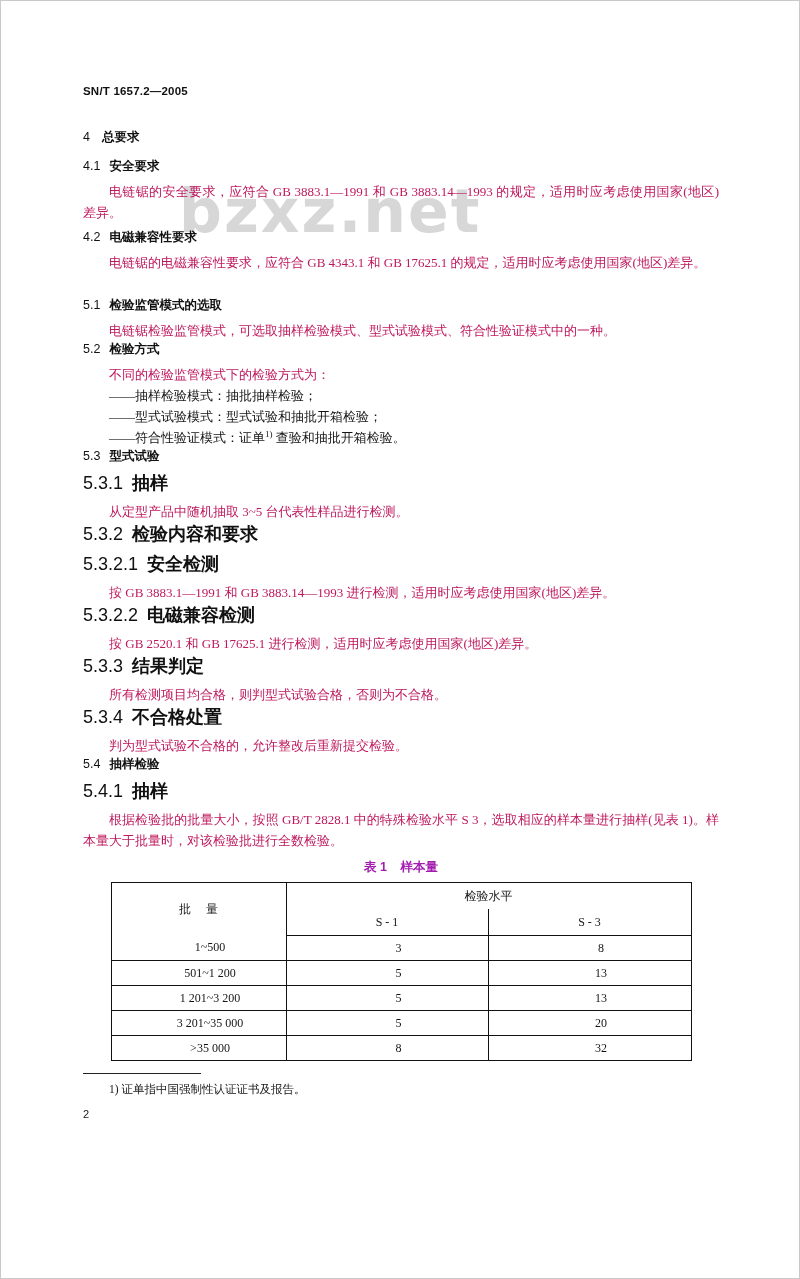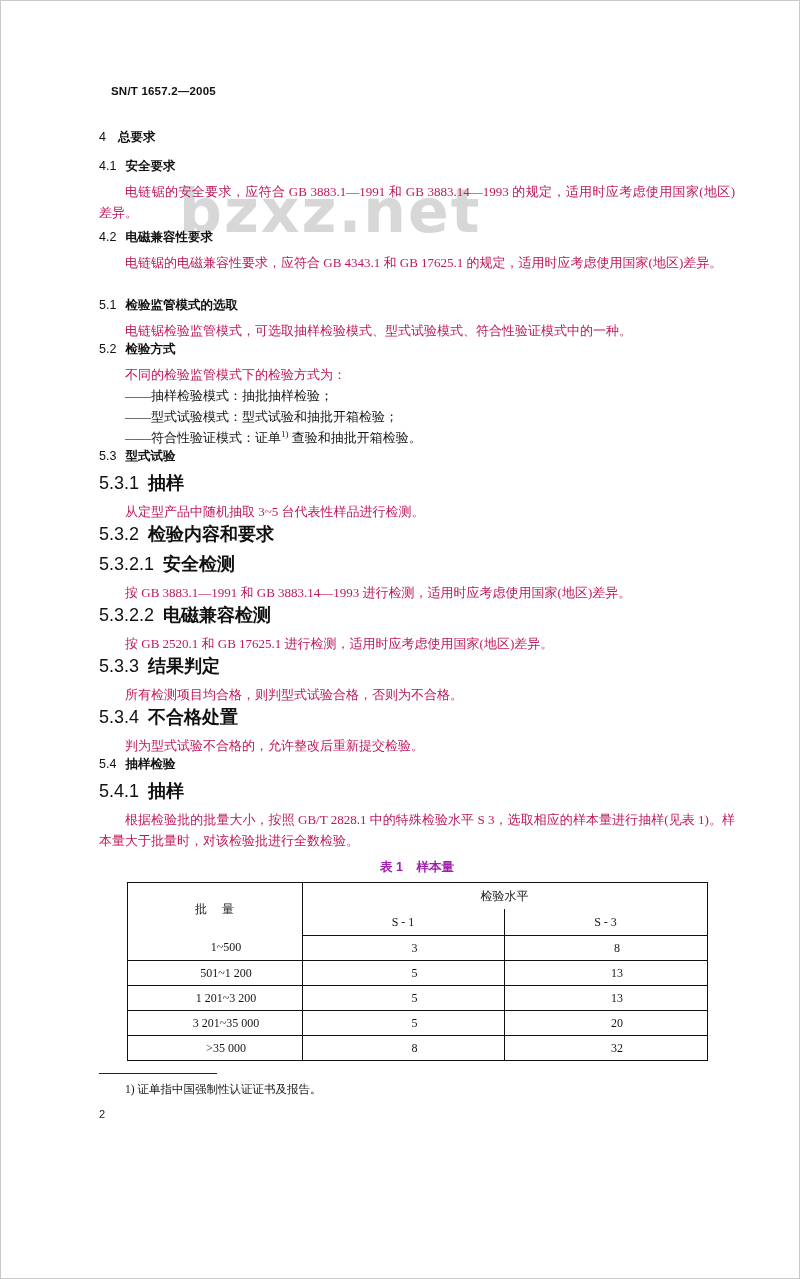--- a/index.html
+++ b/index.html
@@ -22,21 +22,21 @@
     left: 0; top: 0;
     width: 800px;
     height: 1279px;
     background: #ffffff;
     box-sizing: border-box;
     border: 1px solid #c9c9c9;
   }
 
   .content {
     position: absolute;
-    left: 98px;
+    left: 82px;
     top: 0;
     width: 636px;
   }
 
   
   .watermark {
     position: absolute;
     left: 178px;
     top: 128px;
     font-family: "DejaVu Sans", sans-serif;
@@ -55,21 +55,20 @@
   
   .runhead {
     position: absolute;
     left: 82px;
     top: 84px;
     font-family: "Liberation Sans", sans-serif;
     font-weight: bold;
     font-size: 11.5px;
     letter-spacing: 0.2px;
     color: #111;
-    margin-left: 28px;
   }
 
   
   .h1, .h2, .h3 {
     font-family: "Liberation Sans", "DejaVu Sans", sans-serif;
     font-weight: bold;
     color: #111;
     white-space: nowrap;
   }
   .h1 { font-size: 12.5px; }

